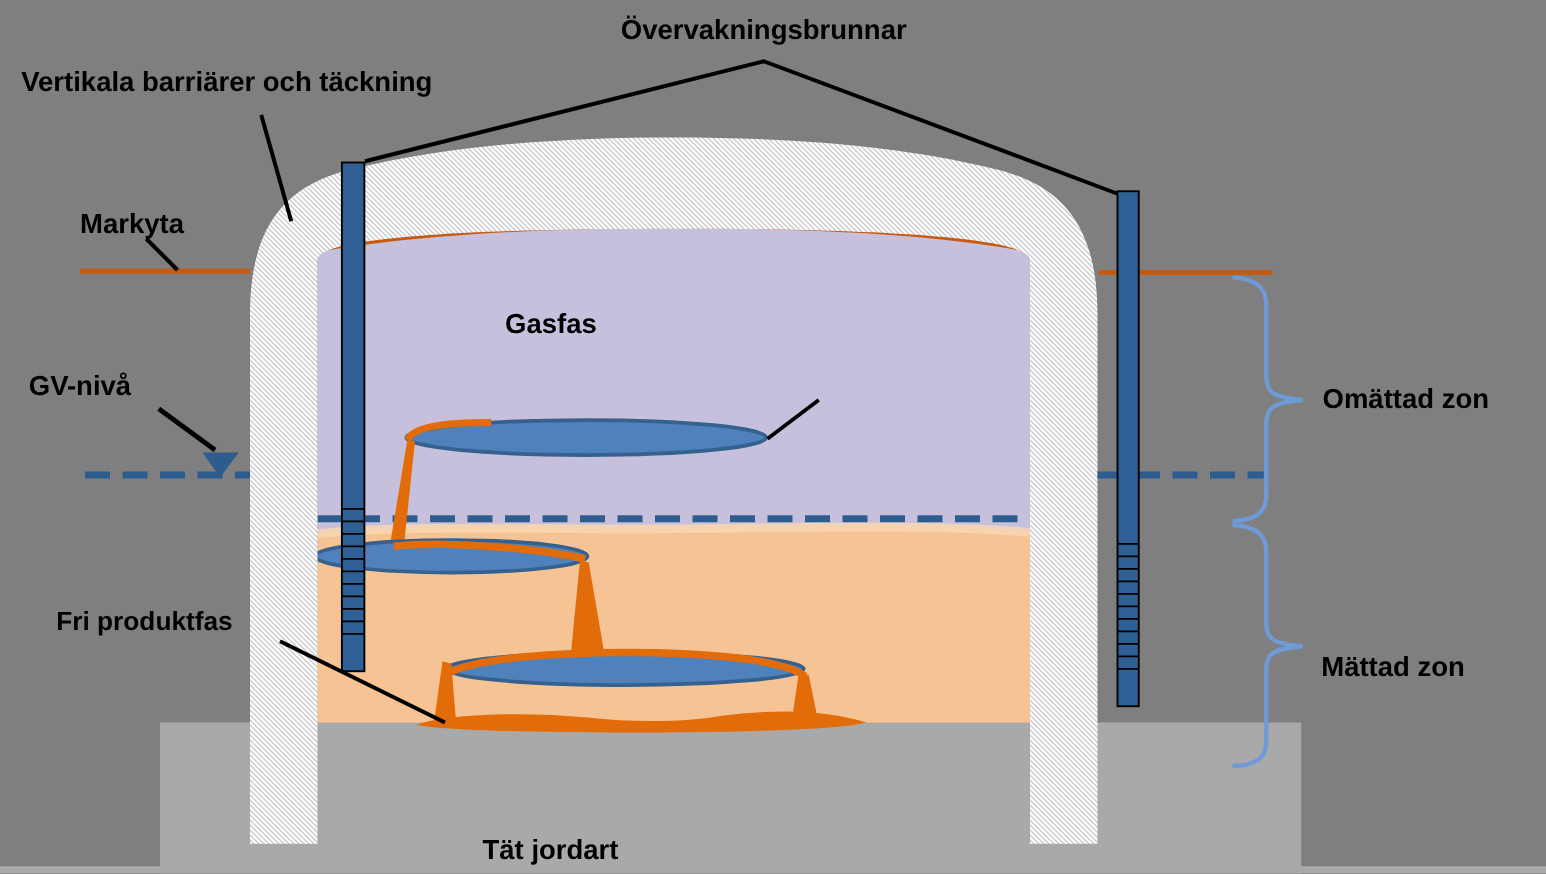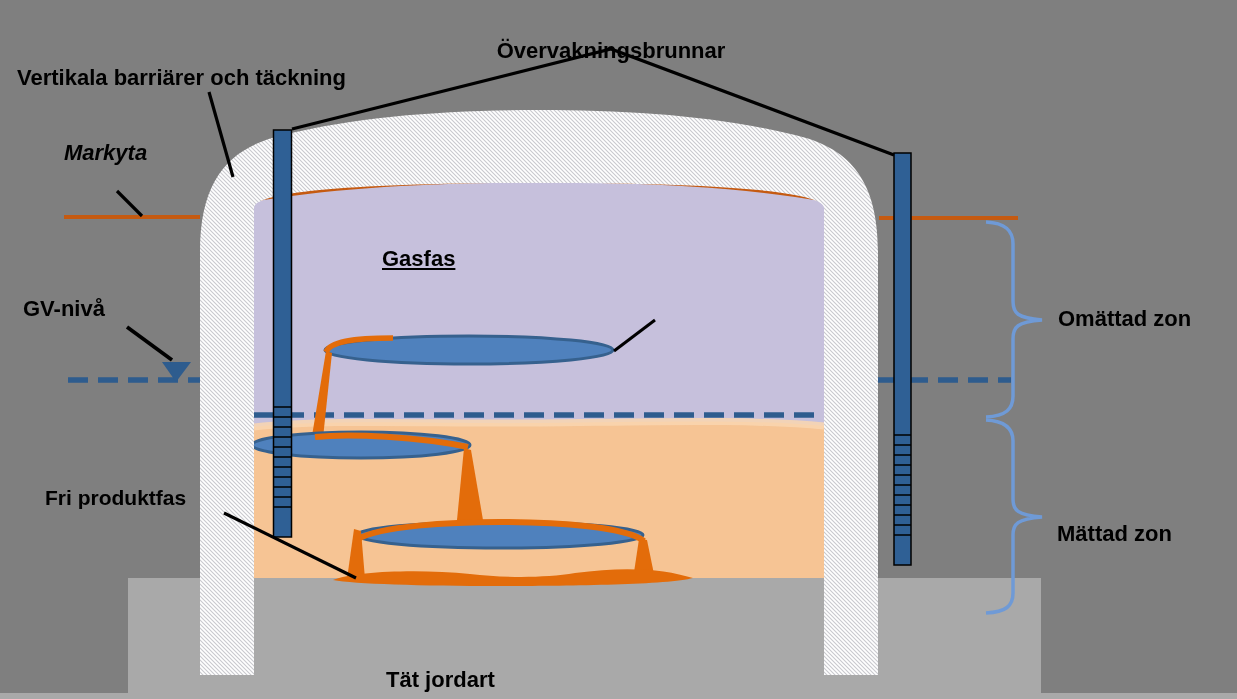--- a/index.html
+++ b/index.html
@@ -7,25 +7,25 @@
     position:relative;width:1237px;height:699px;overflow:hidden;
     background:var(--background,#7f7f7f);
     font-family:"Liberation Sans",sans-serif;
   }
   #scene{position:absolute;left:0;top:0;}
   .label{
     position:absolute;font-weight:700;color:var(--label-text,#000);
     white-space:nowrap;font-size:22px;line-height:1.18;
   }
   .centered{transform:translateX(-50%);text-align:center;}
-  .lbl-overvakning{left:611px;top:11px;margin-top:27px;}
-  .lbl-vertikala{left:17px;top:53px;margin-top:12px;}
-  .lbl-markyta{left:64px;top:140px;font-style:italic;}
+  .lbl-overvakning{left:611px;top:11px;}
+  .lbl-vertikala{left:17px;top:53px;}
+  .lbl-markyta{left:64px;top:166px;}
   .lbl-gv{left:23px;top:296px;}
-  .lbl-gasfas{left:382px;top:246px;text-decoration:underline;}
+  .lbl-gasfas{left:404px;top:246px;}
   .lbl-skikt{left:516px;top:288px;font-size:23px;}
   .lbl-plym{left:709px;top:448px;font-size:23px;line-height:33px;}
   .lbl-fri{left:45px;top:486px;font-size:21px;}
   .lbl-omattad{left:1058px;top:306px;}
   .lbl-mattad{left:1057px;top:521px;}
   .lbl-tat{left:386px;top:667px;}
 </style>
 </head>
 <body>
 

